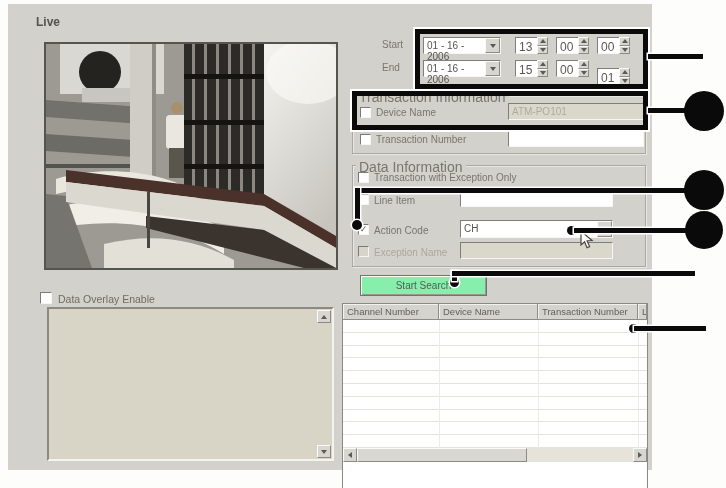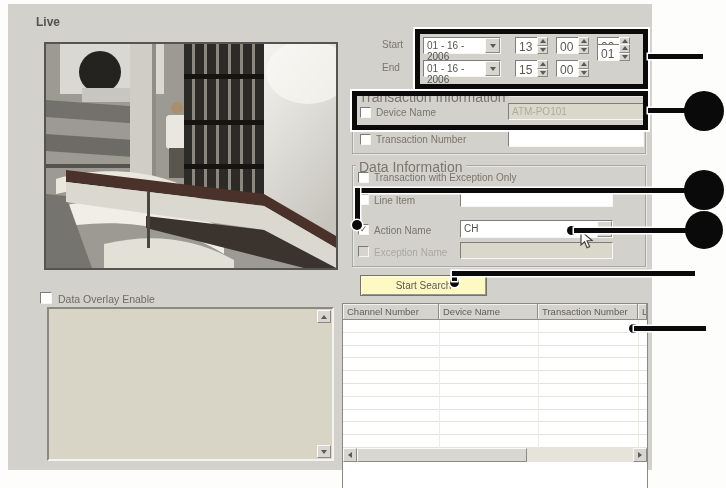--- a/index.html
+++ b/index.html
@@ -9,21 +9,21 @@
   
   .dialog{left:8px;top:4px;width:644px;height:466px;background:#d2d1cc;}
   .lbl{font-size:10px;color:#78766d;white-space:nowrap;}
   .title{font-size:12px;font-weight:bold;color:#55534d;}
   
   .inp{background:#fff;border-top:1px solid #7f7e79;border-left:1px solid #7f7e79;
        border-bottom:1px solid #f7f6f2;border-right:1px solid #f7f6f2;
        font-size:10px;color:#5a5952;line-height:14px;padding:1px 3px;box-sizing:border-box;}
   .inp.disabled{background:#dad7cb;color:#aeab9e;}
   
-  .btn{background:#fef9c3;border:1px solid #73726b;
+  .btn{background:#86efac;border:1px solid #73726b;
        box-shadow:inset 1px 1px 0 #fbfaf7, inset -1px -1px 0 #999890;
        font-size:10px;color:#5a5952;display:flex;align-items:center;justify-content:center;}
   .mini{background:#d7d6d0;border-top:1px solid #fbfaf7;border-left:1px solid #fbfaf7;
         border-bottom:1px solid #8b8a84;border-right:1px solid #8b8a84;
         display:flex;align-items:center;justify-content:center;box-sizing:border-box;}
   
   .group{border:1px solid #a9a8a2;box-shadow:inset 1px 1px 0 #e8e7e2, 1px 1px 0 #e8e7e2;}
   .grouplbl{background:#d2d1cc;padding:0 3px;font-size:14px;color:#78766d;}
   
   .cb{width:11px;height:11px;background:#fff;box-sizing:border-box;
@@ -197,21 +197,21 @@
     <span class="val">00</span>
     <span class="btns">
         <span class="mini">
           <i class="tu"></i>
         </span>
         <span class="mini">
           <i class="td"></i>
         </span>
       </span>
   </div>
-  <div class="abs spin" style="left:597px;top:44px;">
+  <div class="abs spin" style="left:597px;top:68px;">
     <span class="val">01</span>
     <span class="btns">
         <span class="mini">
           <i class="tu"></i>
         </span>
         <span class="mini">
           <i class="td"></i>
         </span>
       </span>
   </div>
@@ -228,21 +228,21 @@
   <div class="abs group" style="left:352px;top:165px;width:292px;height:100px;"></div>
   <div class="abs grouplbl" style="left:356px;top:159px;">Data Information</div>
   <div class="abs cb" style="left:358px;top:172px;"></div>
   <div class="abs lbl" style="left:374px;top:172px;">Transaction with Exception Only</div>
 
   <div class="abs cb" style="left:358px;top:194px;"></div>
   <div class="abs lbl" style="left:374px;top:195px;">Line Item</div>
   <div class="abs inp" style="left:460px;top:190px;width:153px;height:17px;"></div>
 
   <div class="abs cb" style="left:358px;top:224px;"><span>✓</span></div>
-  <div class="abs lbl" style="left:374px;top:225px;">Action Name</div>
+  <div class="abs lbl" style="left:374px;top:225px;">Action Code</div>
   <div class="abs combo" style="left:460px;top:220px;width:153px;height:18px;">
     <span class="cval">CH</span>
     <span class="carr mini">
         <i class="td"></i>
       </span>
   </div>
 
   <div class="abs cb disabled" style="left:358px;top:246px;"></div>
   <div class="abs lbl" style="left:374px;top:247px;color:#aaa89f;">Exception Name</div>
   <div class="abs inp disabled" style="left:460px;top:242px;width:153px;height:17px;"></div>

